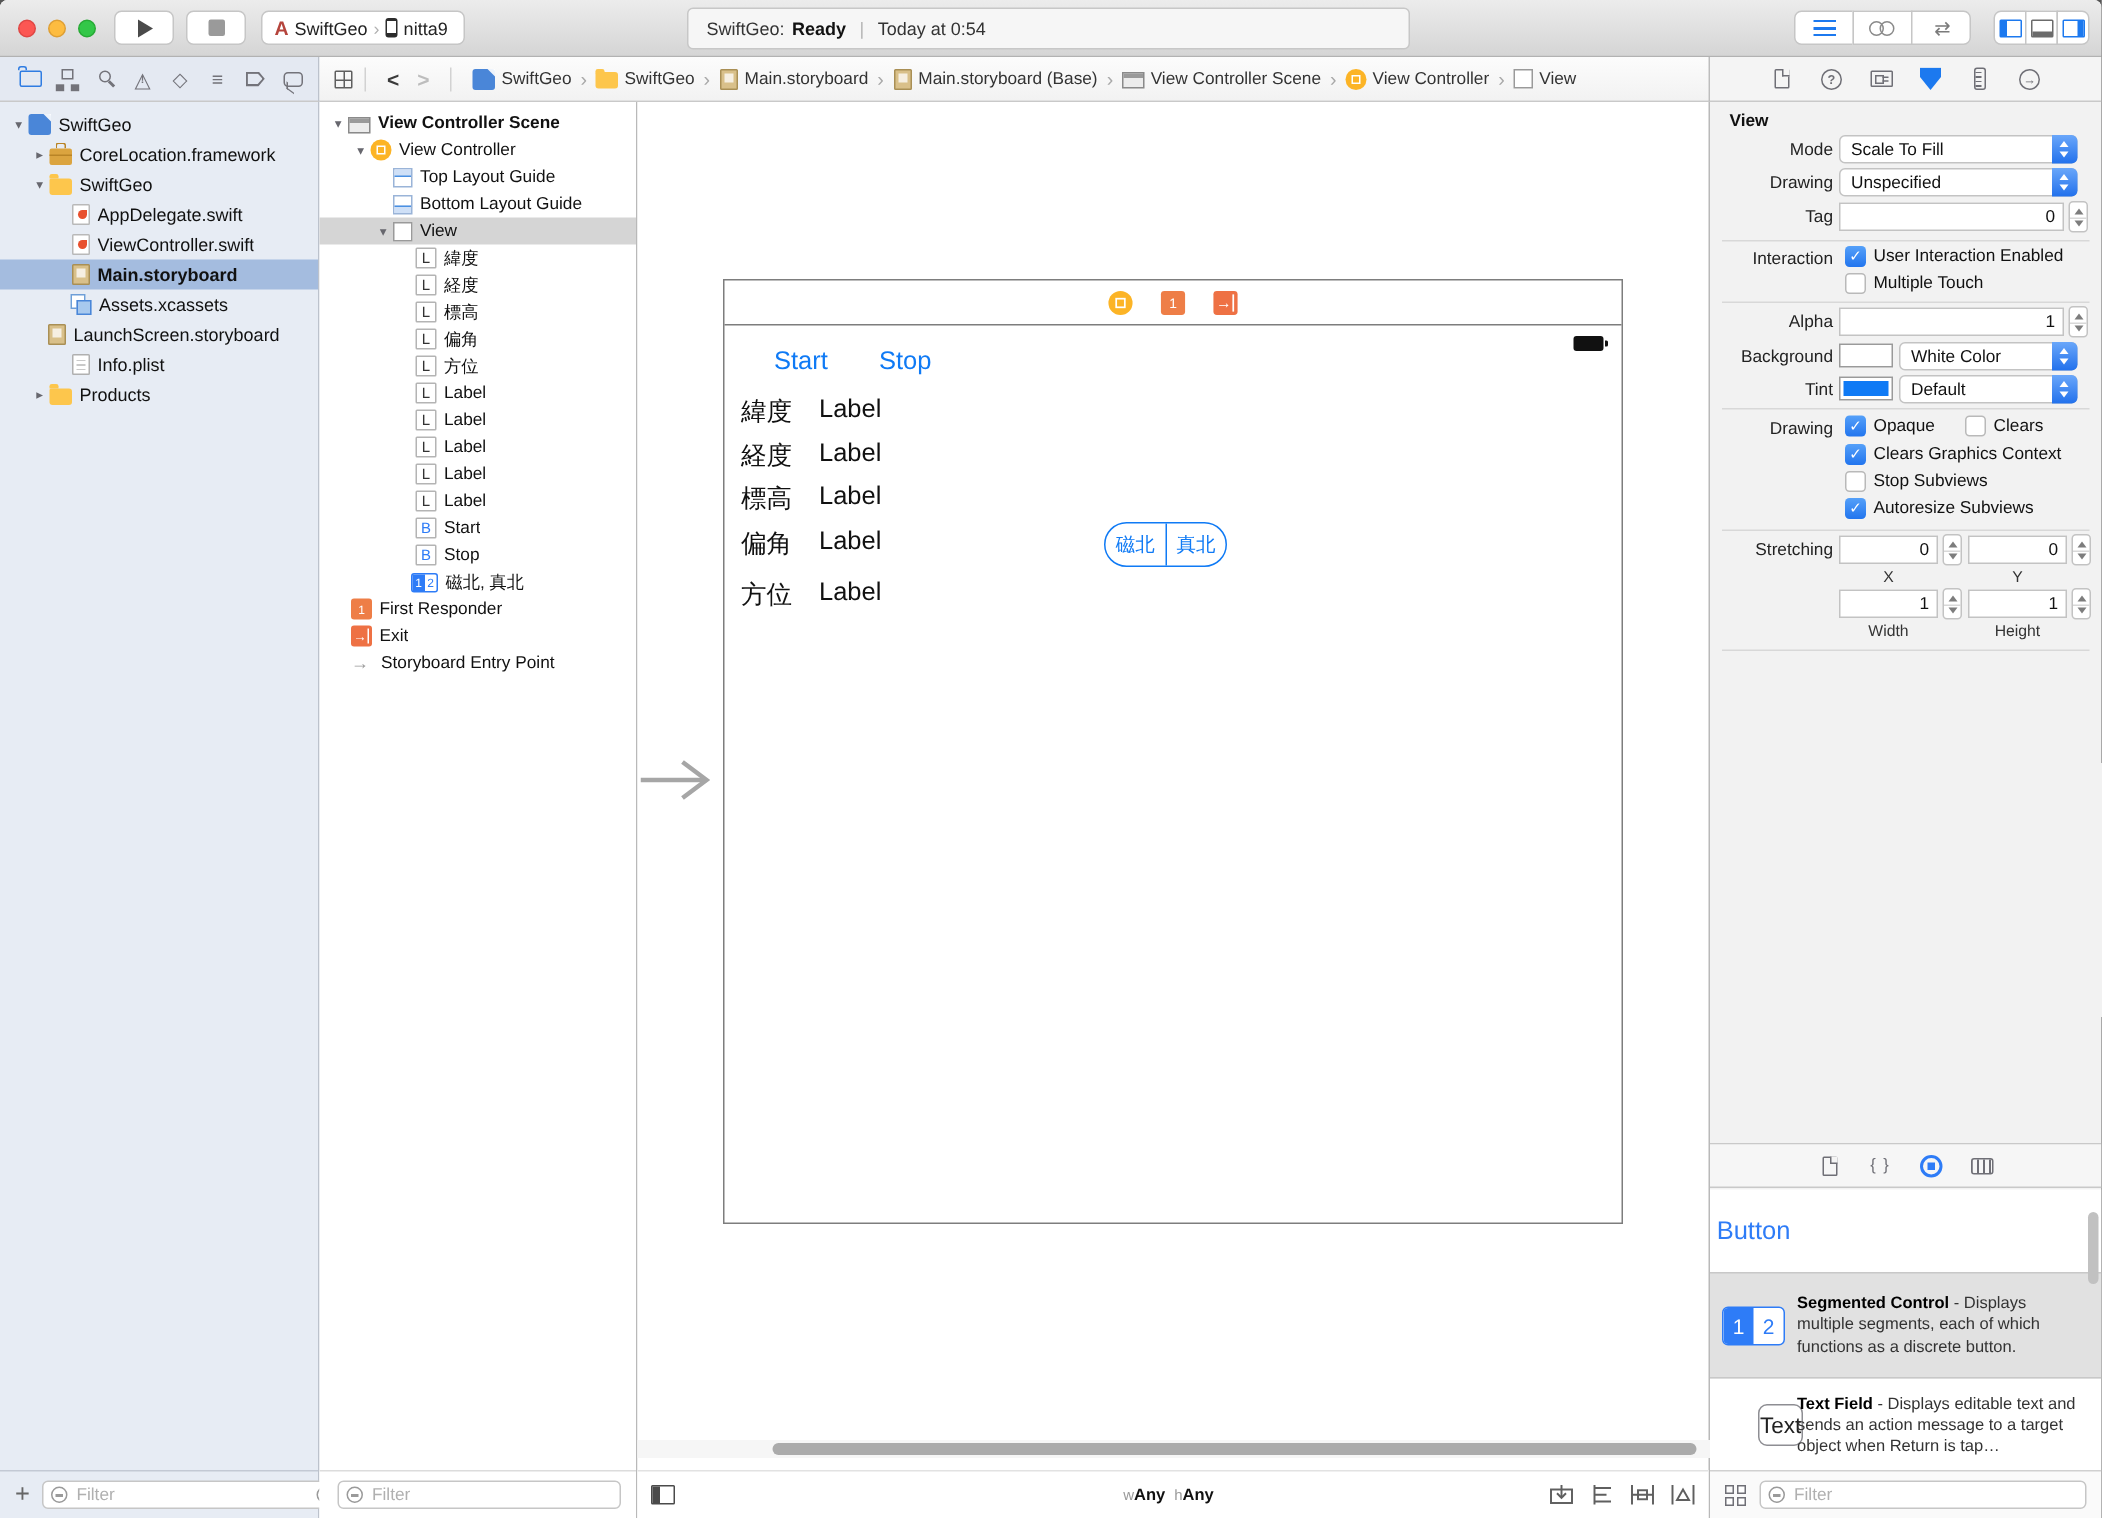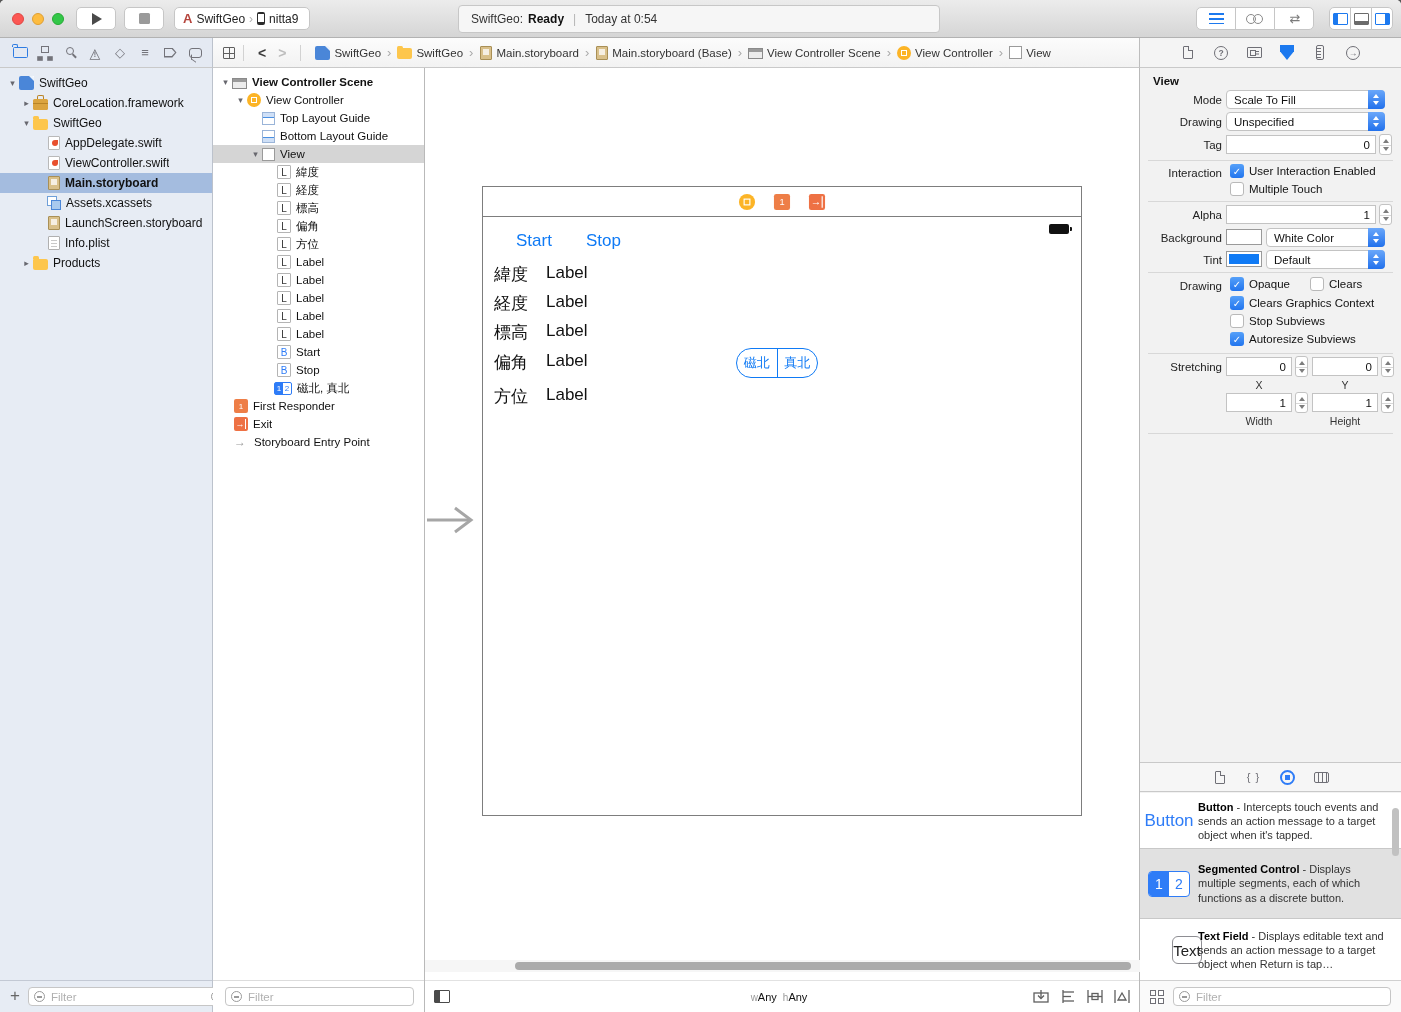--- a/index.html
+++ b/index.html
@@ -142,21 +142,21 @@
   .cv-seg .seg{flex:1;display:flex;align-items:center;justify-content:center;font-size:13px;color:#0f7af5;}
   .cv-seg .seg:first-child{border-right:1px solid #0f7af5;}
   #entry-arrow{position:absolute;left:2px;top:437px;}
   #hscroll-track{position:absolute;left:0;bottom:40px;height:12px;background:#f6f6f6;}
   #hscroll{position:absolute;left:90px;bottom:42px;width:616px;height:8px;background:#ababab;border-radius:4px;}
   #canvas-bottombar{position:absolute;left:0;bottom:0;width:100%;height:32px;background:#fff;border-top:1px solid #e2e2e2;box-sizing:border-box;display:flex;align-items:center;}
   .outline-toggle{width:16px;height:13px;border:1.5px solid #4a4a4a;box-sizing:border-box;margin-left:9px;position:relative;border-radius:1px;}
   .outline-toggle::before{content:'';position:absolute;left:0;top:0;bottom:0;width:5px;background:#4a4a4a;}
   #sizebar{position:absolute;left:0;right:0;text-align:center;font-size:11px;color:#111;}
   #sizebar .pre{color:#9a9a9a;font-size:10px;}
-  #sizebar b{font-weight:normal;margin-right:6px;}
+  #sizebar b{font-weight:bold;margin-right:6px;}
   #cv-tools{position:absolute;right:8px;display:flex;gap:9px;align-items:center;}
   #cv-tools svg{stroke:#5f5f5f;fill:none;stroke-width:1.3;}
   
   #inspector{position:absolute;left:1140px;top:68px;width:261px;height:944px;background:#f2f2f2;box-sizing:border-box;}
   .insp-title{position:absolute;left:13px;top:7px;font-size:11.5px;font-weight:bold;color:#111;}
   .ilabel{position:absolute;font-size:11.5px;color:#222;text-align:right;width:78px;left:4px;}
   .popup{position:absolute;left:86px;height:19px;background:#fff;border:1px solid #c3c3c3;border-radius:4px;box-sizing:border-box;font-size:11.5px;color:#111;display:flex;align-items:center;padding-left:7px;}
   .popup .cap{position:absolute;right:-1px;top:-1px;bottom:-1px;width:17px;border-radius:0 4px 4px 0;background:linear-gradient(#6aa7fa,#2271ec);}
   .popup .cap::before{content:'';position:absolute;left:5px;top:4px;border-left:3.5px solid transparent;border-right:3.5px solid transparent;border-bottom:4px solid #fff;}
   .popup .cap::after{content:'';position:absolute;left:5px;bottom:4px;border-left:3.5px solid transparent;border-right:3.5px solid transparent;border-top:4px solid #fff;}
@@ -378,21 +378,21 @@
       <div class="trow selected" style="padding-left:34px">
           <span class="disc"></span>
           <span class="ti ti-storyboard"></span>
           <span class="lbl">Main.storyboard</span>
         </div>
       <div class="trow" style="padding-left:34px">
           <span class="disc"></span>
           <span class="ti ti-assets"></span>
           <span class="lbl">Assets.xcassets</span>
         </div>
-      <div class="trow" style="padding-left:34px">
+      <div class="trow" style="padding-left:18px">
           <span class="disc"></span>
           <span class="ti ti-storyboard"></span>
           <span class="lbl">LaunchScreen.storyboard</span>
         </div>
       <div class="trow" style="padding-left:34px">
           <span class="disc"></span>
           <span class="ti ti-plist"></span>
           <span class="lbl">Info.plist</span>
         </div>
       <div class="trow" style="padding-left:20px">
@@ -705,21 +705,20 @@
         </span>
       <span class="it">
           <span class="lt-media"></span>
         </span>
     </div>
     <div id="liblist">
       <div class="libitem" style="top:2px;height:52px">
         <span class="lib-iconcol">
             <span class="libi-button">Button</span>
           </span>
-        <span class="lib-text"><b>Button</b> <span>- Intercepts touch events and sends an action message to a target object when it's tapped.</span></span>
       </div>
       <div class="libitem selected" style="top:55px;height:71px">
         <span class="lib-iconcol">
             <span class="libi-seg">
               <span class="s1">1</span>
               <span class="s2">2</span>
             </span>
           </span>
         <span class="lib-text"><b>Segmented Control</b> <span>- Displays multiple segments, each of which functions as a discrete button.</span></span>
       </div>

